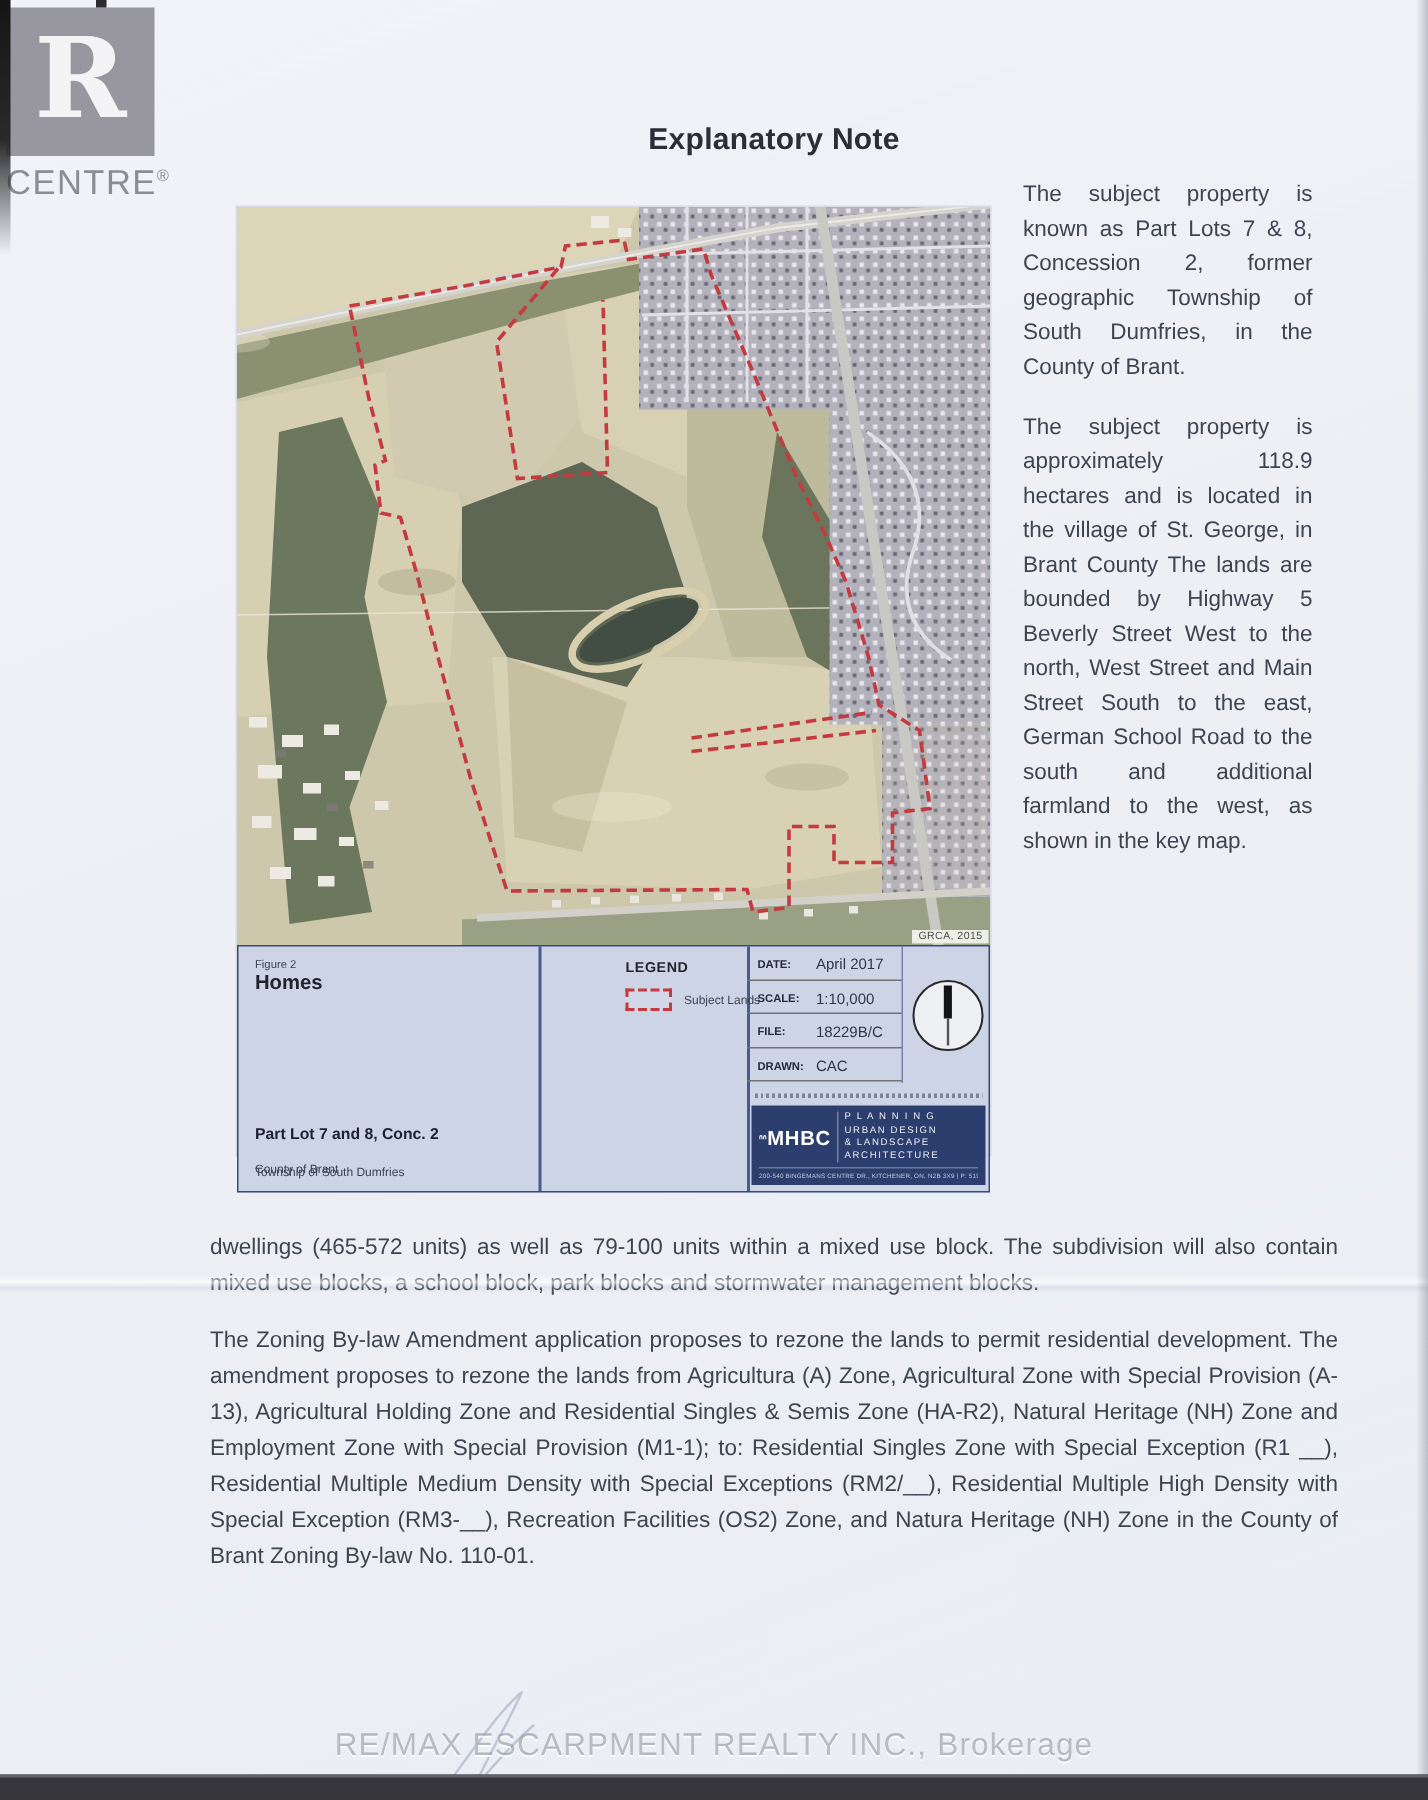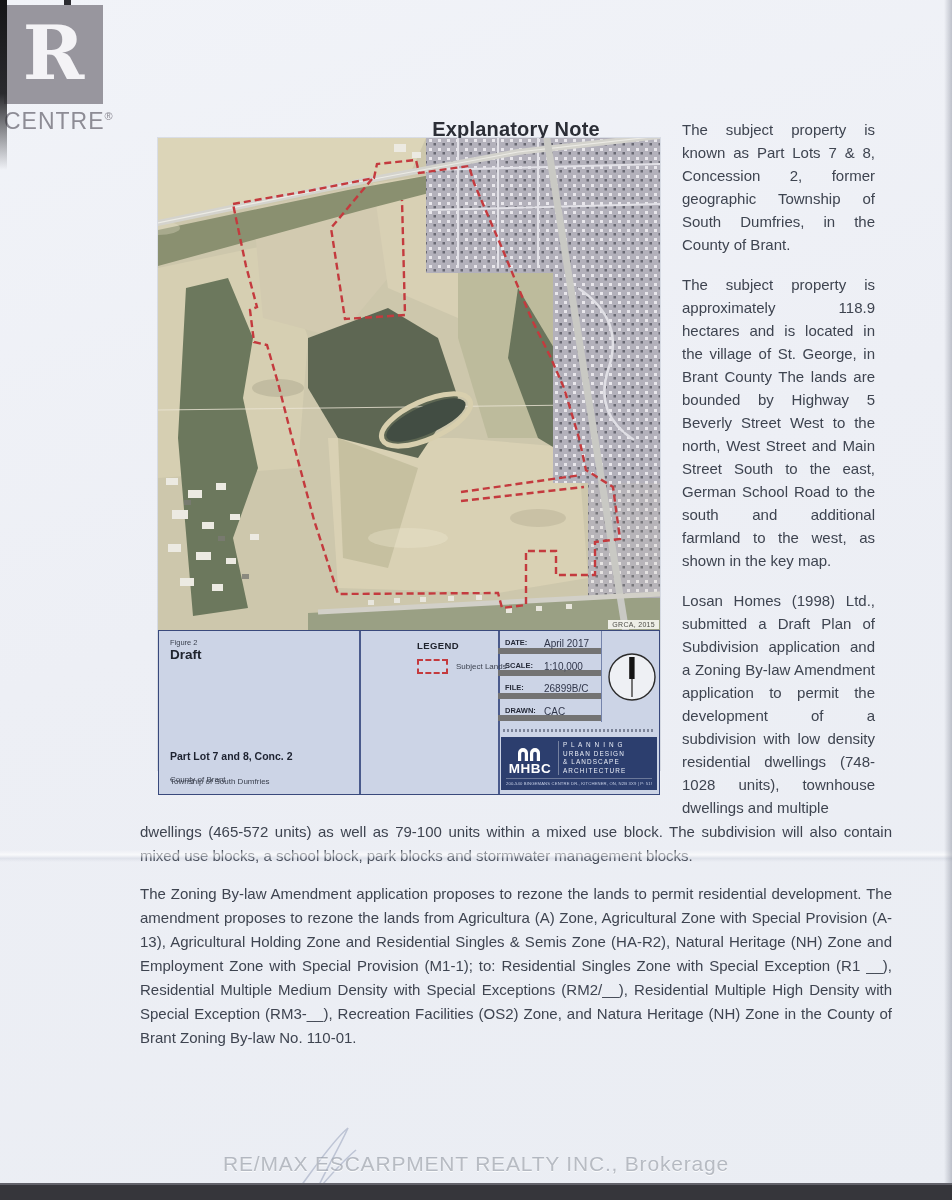--- a/index.html
+++ b/index.html
@@ -19,49 +19,49 @@
     background:linear-gradient(180deg,rgba(255,255,255,0) 0%,rgba(255,255,255,.65) 40%,rgba(175,182,198,.22) 70%,rgba(255,255,255,0) 100%);}
 
   
   .realtor{left:4px;top:5px;width:140px;}
   .realtor-box{width:99px;height:99px;background:#98969e;display:flex;align-items:center;justify-content:center;}
   .realtor-r{color:#f4f3f6;font-family:"DejaVu Serif",serif;font-weight:bold;font-size:74px;line-height:1;transform:translateY(-2px);}
   .realtor-word{margin-top:4px;font-size:23px;letter-spacing:1px;color:#8d8c95;font-family:"Liberation Sans",sans-serif;}
   .realtor-word .reg{font-size:11px;vertical-align:super;}
 
   
-  .title{left:340px;top:82px;width:352px;text-align:center;font-size:20px;font-weight:bold;color:#2b2e36;letter-spacing:.2px;margin-top:36px;}
+  .title{left:340px;top:82px;width:352px;text-align:center;font-size:20px;font-weight:bold;color:#2b2e36;letter-spacing:.2px;}
 
   
   .figure{left:158px;top:138px;width:502px;height:632px;box-shadow:0 0 0 1px rgba(90,100,130,.15);}
   .mapwrap{left:0;top:0;width:502px;height:492px;overflow:hidden;background:#cdc7ac;}
   .map-credit{right:1px;bottom:1px;background:rgba(246,246,241,.9);color:#4c4c46;font-size:7px;padding:1px 4px;letter-spacing:.3px;}
 
   
   .panel{left:0;top:492px;width:502px;height:165px;background:#ccd4e6;border:1.5px solid #39497c;box-sizing:border-box;}
   .vdiv{top:0;bottom:0;width:1.5px;background:#4a5a8c;}
   .fig-label{left:11px;top:7px;font-size:7.5px;color:#3c4250;}
   .fig-title{left:11px;top:16px;font-size:13.5px;font-weight:bold;color:#20242e;}
   .loc-title{left:11px;top:119px;font-size:10.5px;font-weight:bold;color:#1d2230;}
   .loc-sub1{left:11px;top:146px;font-size:8px;color:#3c4250;}
   .loc-sub2{left:11px;top:144px;font-size:8px;color:#3c4250;}
   .legend-title{left:258px;top:9px;font-size:9.5px;font-weight:bold;color:#20242e;letter-spacing:.4px;}
   .legend-swatch{left:258px;top:28px;width:27px;height:11px;border:2px dashed #c43a3e;background:rgba(255,255,255,.08);}
   .legend-label{left:297px;top:31px;font-size:8px;color:#3c4250;}
 
   .info-table{left:339px;top:0;width:104px;}
-  .info-row{position:relative;height:22.5px;border-bottom:6px solid #737373;box-sizing:border-box;}
+  .info-row{position:relative;height:22.5px;border-bottom:1px solid #737373;box-sizing:border-box;}
   .info-row .lab{position:absolute;left:7px;top:7px;font-size:7.5px;font-weight:bold;color:#252a38;}
   .info-row .val{position:absolute;left:46px;top:7px;font-size:10px;color:#30364a;}
   .compass{left:442px;top:0;width:60px;height:91px;border-left:1px solid #7483ab;box-sizing:border-box;display:flex;align-items:center;justify-content:center;}
   .fineprint{left:344px;top:98px;width:152px;height:3px;
      background:repeating-linear-gradient(90deg,#3a4258 0 2px,rgba(58,66,88,0) 2px 4px);opacity:.55;}
   .mhbc{left:342px;top:106px;width:156px;height:53px;background:#2c3e6e;color:#fff;box-sizing:border-box;padding:4px 5px 2px 5px;}
   .mhbc-top{display:flex;}
-  .mhbc-left{width:48px;display:flex;flex-direction:column;align-items:center;justify-content:flex-end;}
+  .mhbc-left{width:48px;display:flex;flex-direction:row;align-items:center;justify-content:flex-end;}
   .mhbc-name{font-size:13.5px;font-weight:bold;letter-spacing:.5px;line-height:1;margin-top:1px;}
   .mhbc-services{flex:1;padding-left:4px;border-left:1px solid rgba(255,255,255,.35);margin-left:4px;}
   .mhbc-services div{font-size:6.4px;letter-spacing:1.1px;line-height:1.34;white-space:nowrap;color:#e9edf6;}
   .mhbc-addr{margin-top:3px;border-top:1px solid rgba(255,255,255,.3);padding-top:1.5px;
      font-size:4.2px;letter-spacing:.15px;color:#c3cce4;white-space:nowrap;overflow:hidden;}
 
   
   .col{left:682px;top:118px;width:209px;font-size:15px;line-height:23px;color:#3e4450;text-align:justify;}
   .col p{margin:0 16px 17px 0;}
   .fulltext{left:140px;top:820px;width:752px;font-size:15px;line-height:24px;color:#3e4450;text-align:justify;}
@@ -178,41 +178,41 @@
       </g>
     </svg>
     <div class="abs map-credit">GRCA, 2015</div>
   </div>
 
   <div class="abs panel">
     <div class="abs vdiv" style="left:200px;"></div>
     <div class="abs vdiv" style="left:339px;"></div>
 
     <div class="abs fig-label">Figure 2</div>
-    <div class="abs fig-title">Draft</div>
+    <div class="abs fig-title">Homes</div>
     <div class="abs loc-title">Part Lot 7 and 8, Conc. 2</div>
     <div class="abs loc-sub1">Township of South Dumfries</div>
     <div class="abs loc-sub2">County of Brant</div>
 
     <div class="abs legend-title">LEGEND</div>
     <div class="abs legend-swatch"></div>
     <div class="abs legend-label">Subject Lands</div>
 
     <div class="abs info-table">
       <div class="info-row">
         <span class="lab">DATE:</span>
         <span class="val">April 2017</span>
       </div>
       <div class="info-row">
         <span class="lab">SCALE:</span>
         <span class="val">1:10,000</span>
       </div>
       <div class="info-row">
         <span class="lab">FILE:</span>
-        <span class="val">26899B/C</span>
+        <span class="val">18229B/C</span>
       </div>
       <div class="info-row">
         <span class="lab">DRAWN:</span>
         <span class="val">CAC</span>
       </div>
     </div>
 
     <div class="abs compass">
       <svg width="52" height="52" viewBox="0 0 52 52">
         <circle cx="26" cy="26" r="23" fill="#eef0f4" stroke="#2b2b2b" stroke-width="1.4"></circle>
@@ -240,21 +240,20 @@
         </div>
       </div>
       <div class="mhbc-addr">200-540 BINGEMANS CENTRE DR., KITCHENER, ON, N2B 3X9 | P: 519.576.3650 F: 519.576.0121 | WWW.MHBCPLAN.COM</div>
     </div>
   </div>
 </div>
 
 <div class="abs col">
   <p>The subject property is known as Part Lots 7 &amp; 8, Concession 2, former geographic Township of South Dumfries, in the County of Brant.</p>
   <p>The subject property is approximately 118.9 hectares and is located in the village of St. George, in Brant County  The lands are bounded by Highway 5  Beverly Street West to the north, West Street and Main Street South to the east, German School Road to the south and additional farmland to the west, as shown in the key map.</p>
-  <p>Losan Homes (1998) Ltd., submitted a Draft Plan of Subdivision application and a Zoning By-law Amendment application to permit the development of a subdivision with low density residential dwellings (748-1028 units), townhouse dwellings and multiple</p>
 </div>
 
 <div class="abs fulltext">
   <p>dwellings (465-572 units) as well as 79-100 units within a mixed use block. The subdivision will also contain mixed use blocks, a school block, park blocks and stormwater management blocks.</p>
   <p>The Zoning By-law Amendment application proposes to rezone the lands to permit residential development. The amendment proposes to rezone the lands from  Agricultura  (A) Zone, Agricultural Zone with Special Provision (A-13), Agricultural Holding Zone and Residential Singles &amp; Semis Zone (HA-R2), Natural Heritage (NH) Zone and Employment Zone with Special Provision (M1-1); to: Residential Singles Zone with Special Exception (R1 __), Residential Multiple Medium Density with Special Exceptions (RM2/__), Residential Multiple High Density with Special Exception (RM3-__), Recreation Facilities (OS2) Zone, and Natura  Heritage (NH) Zone in the County of Brant Zoning By-law No. 110-01.</p>
 </div>
 
 <div class="abs crease"></div>
 
 <svg class="abs scribble" width="140" height="80" viewBox="0 0 140 80">

